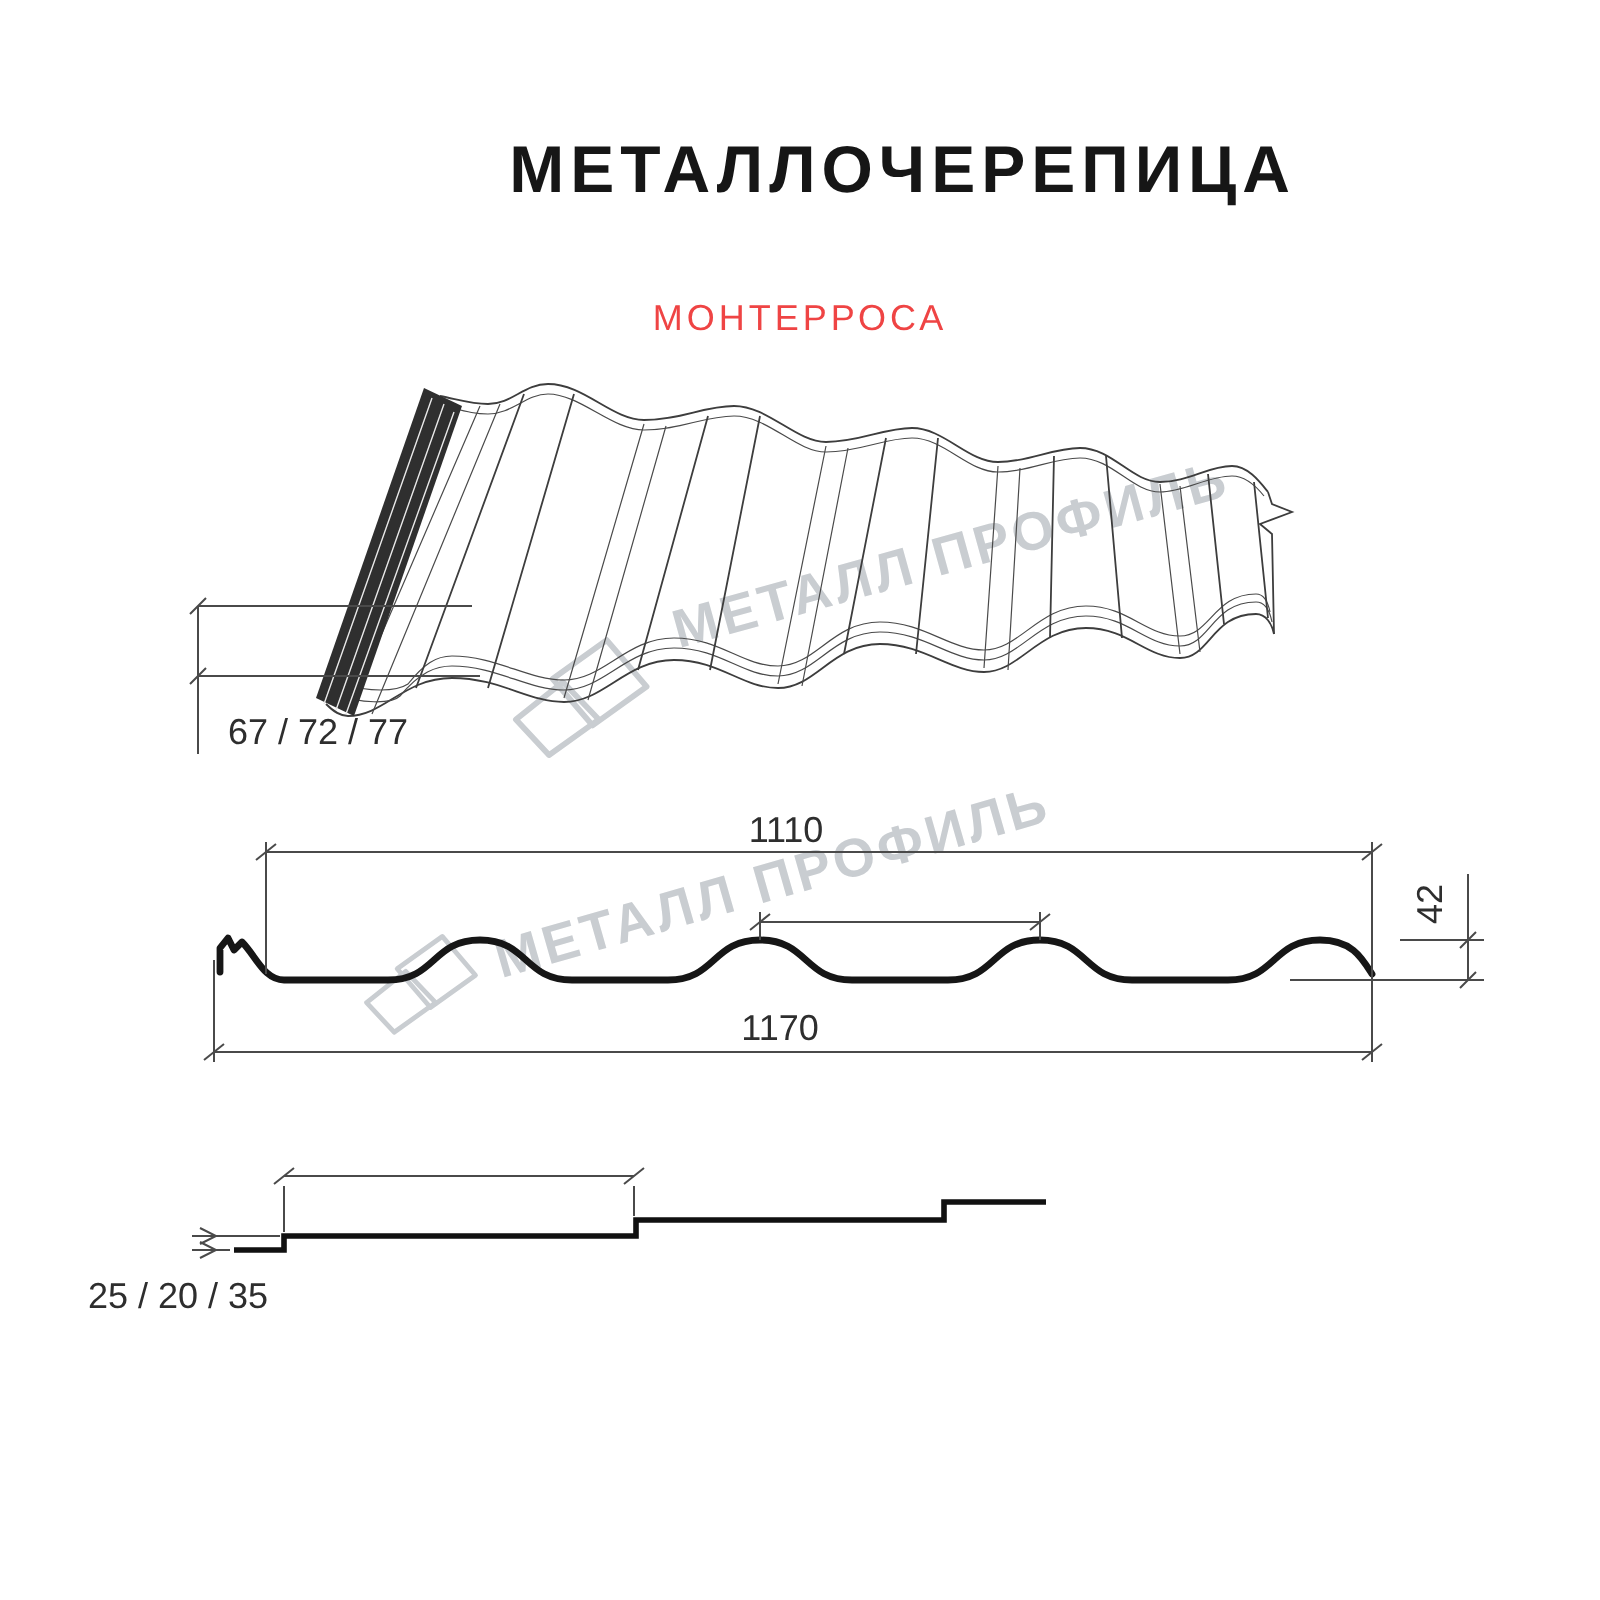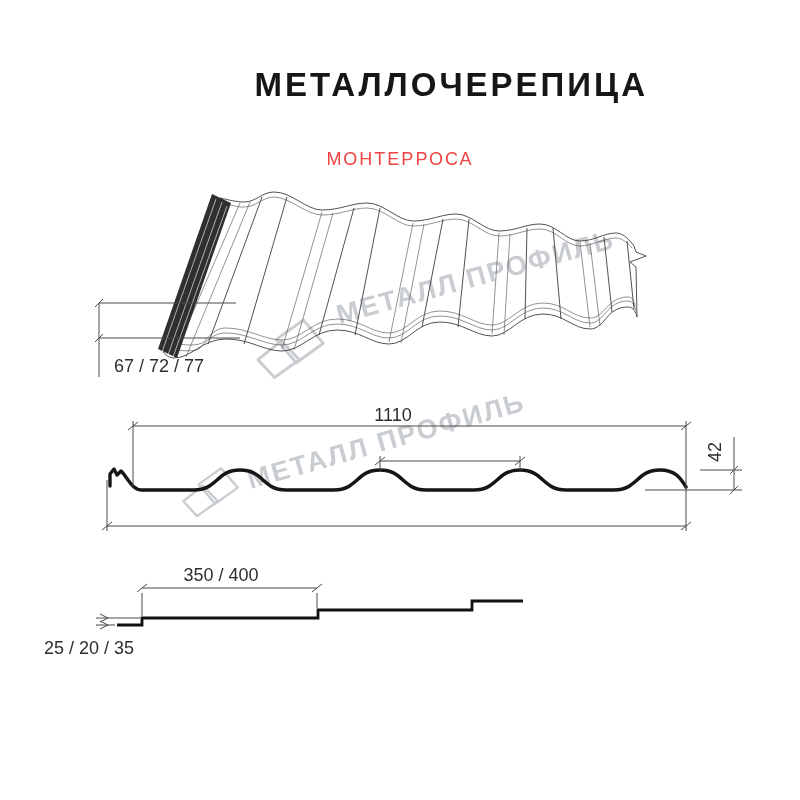--- a/index.html
+++ b/index.html
@@ -131,16 +131,16 @@
       <g>
         <path class="dimln" d="M96,618 L140,618 M96,625 L115,625"></path>
         <path class="dimln" d="M100,614 L108,618 L100,622 M100,621 L108,625 L100,629"></path>
       </g>
     </g>
   </svg>
 
   <div class="abs dim" style="left:114px;top:356px;">67 / 72 / 77</div>
   <div class="abs dim center" style="left:323px;top:405px;width:140px;">1110</div>
   <div class="abs dim center rot90" style="left:701px;top:440px;width:28px;height:24px;line-height:24px;">42</div>
-  <div class="abs dim center" style="left:151px;top:565px;width:140px;">350 / 400</div>
+  <div class="abs dim center" style="left:320px;top:504px;width:140px;">1170</div>
   <div class="abs dim" style="left:44px;top:638px;">25 / 20 / 35</div>
 
 </div>
 
 </body></html>

